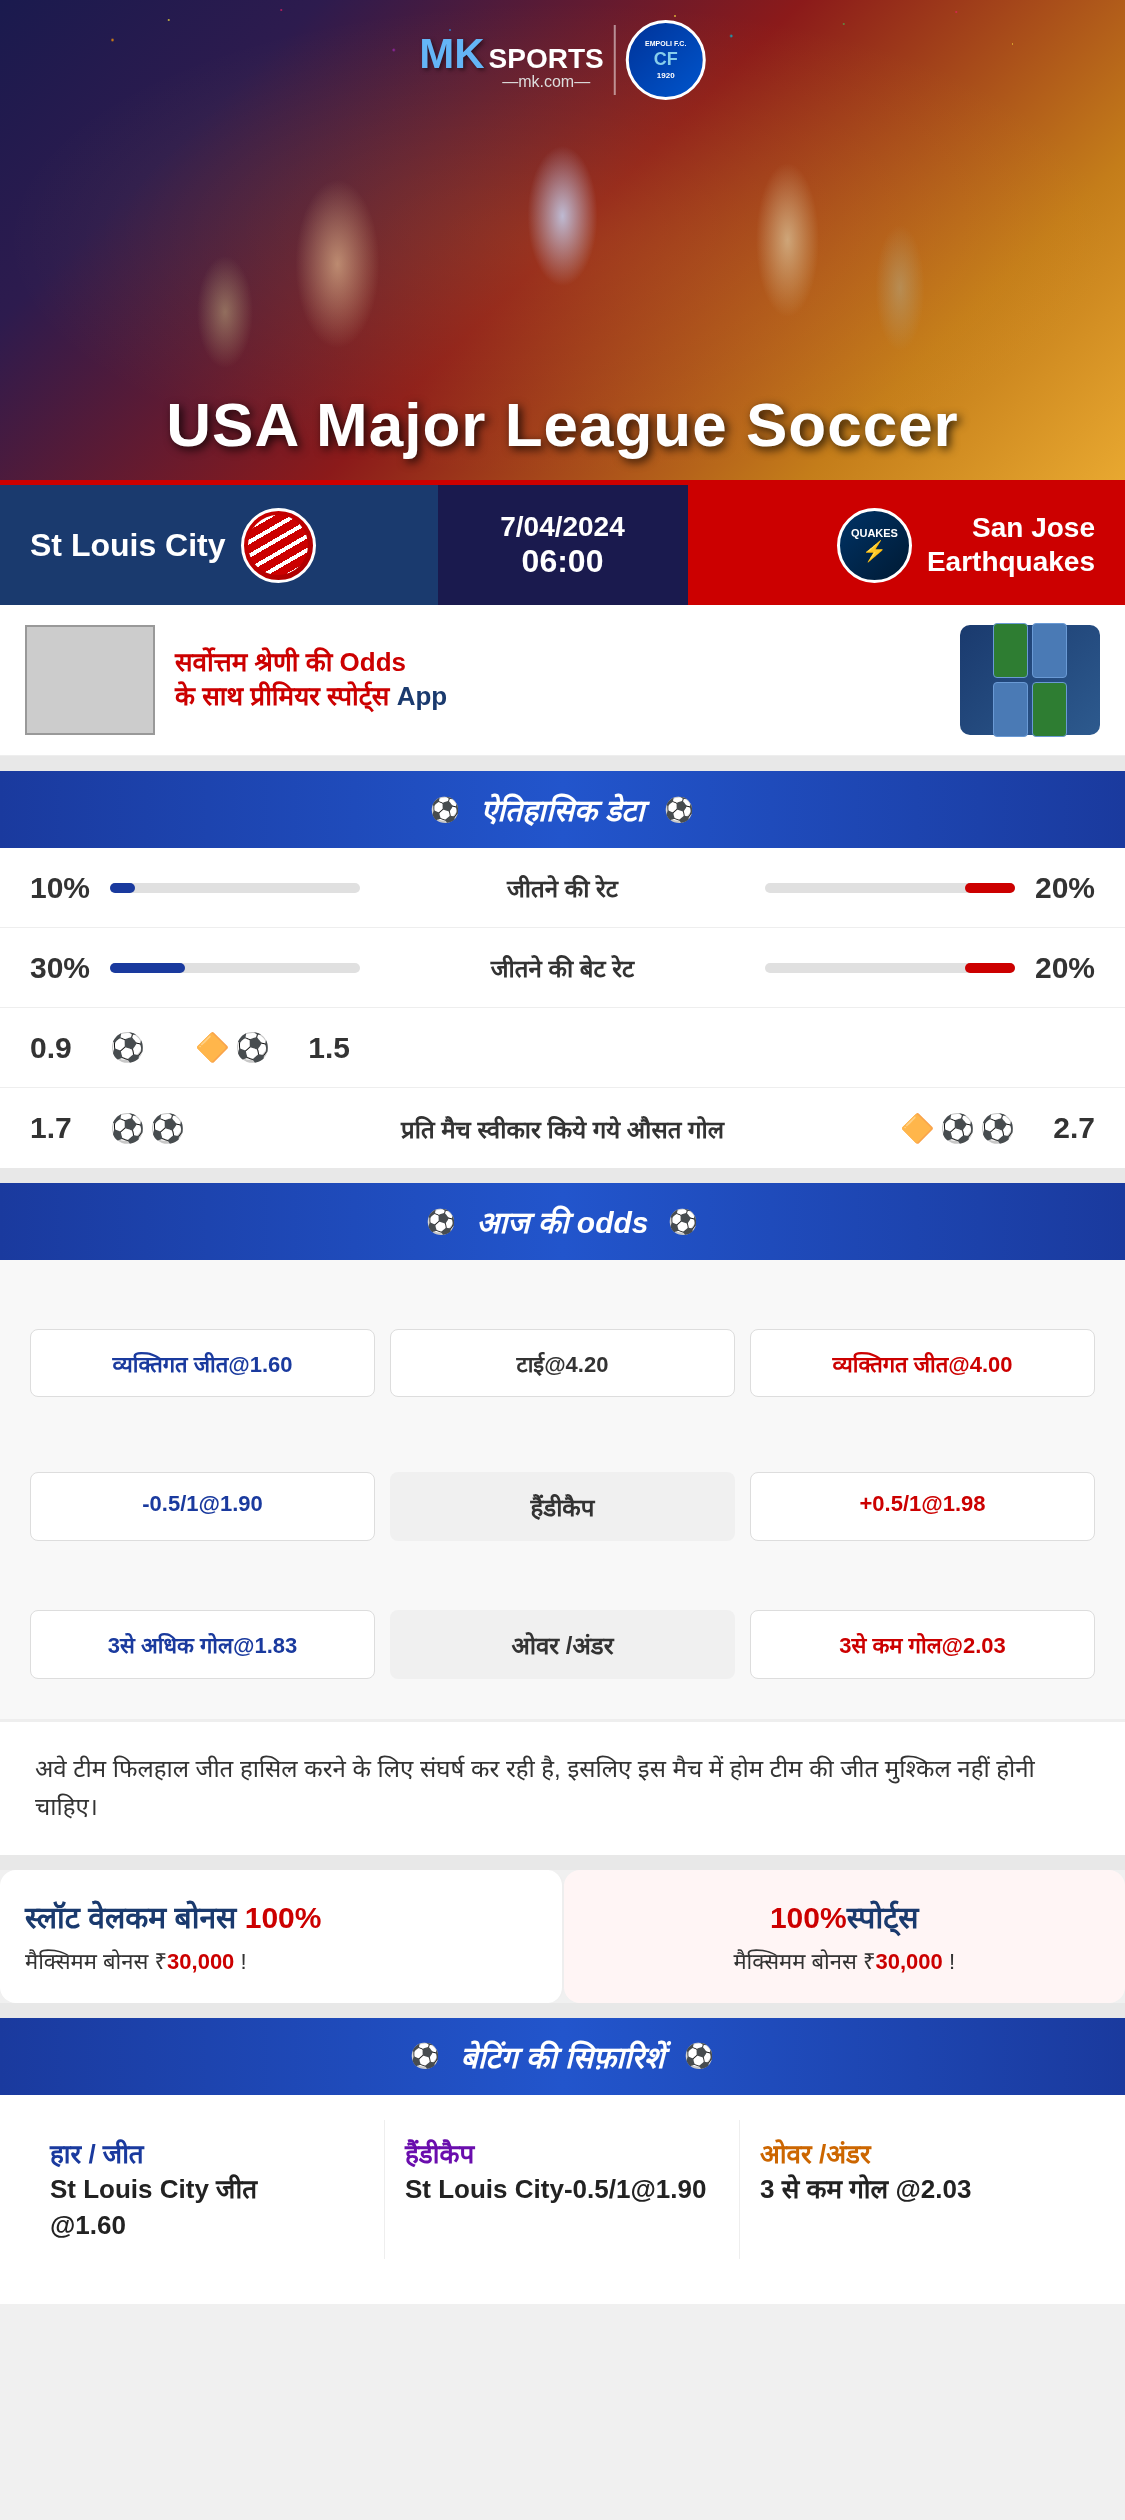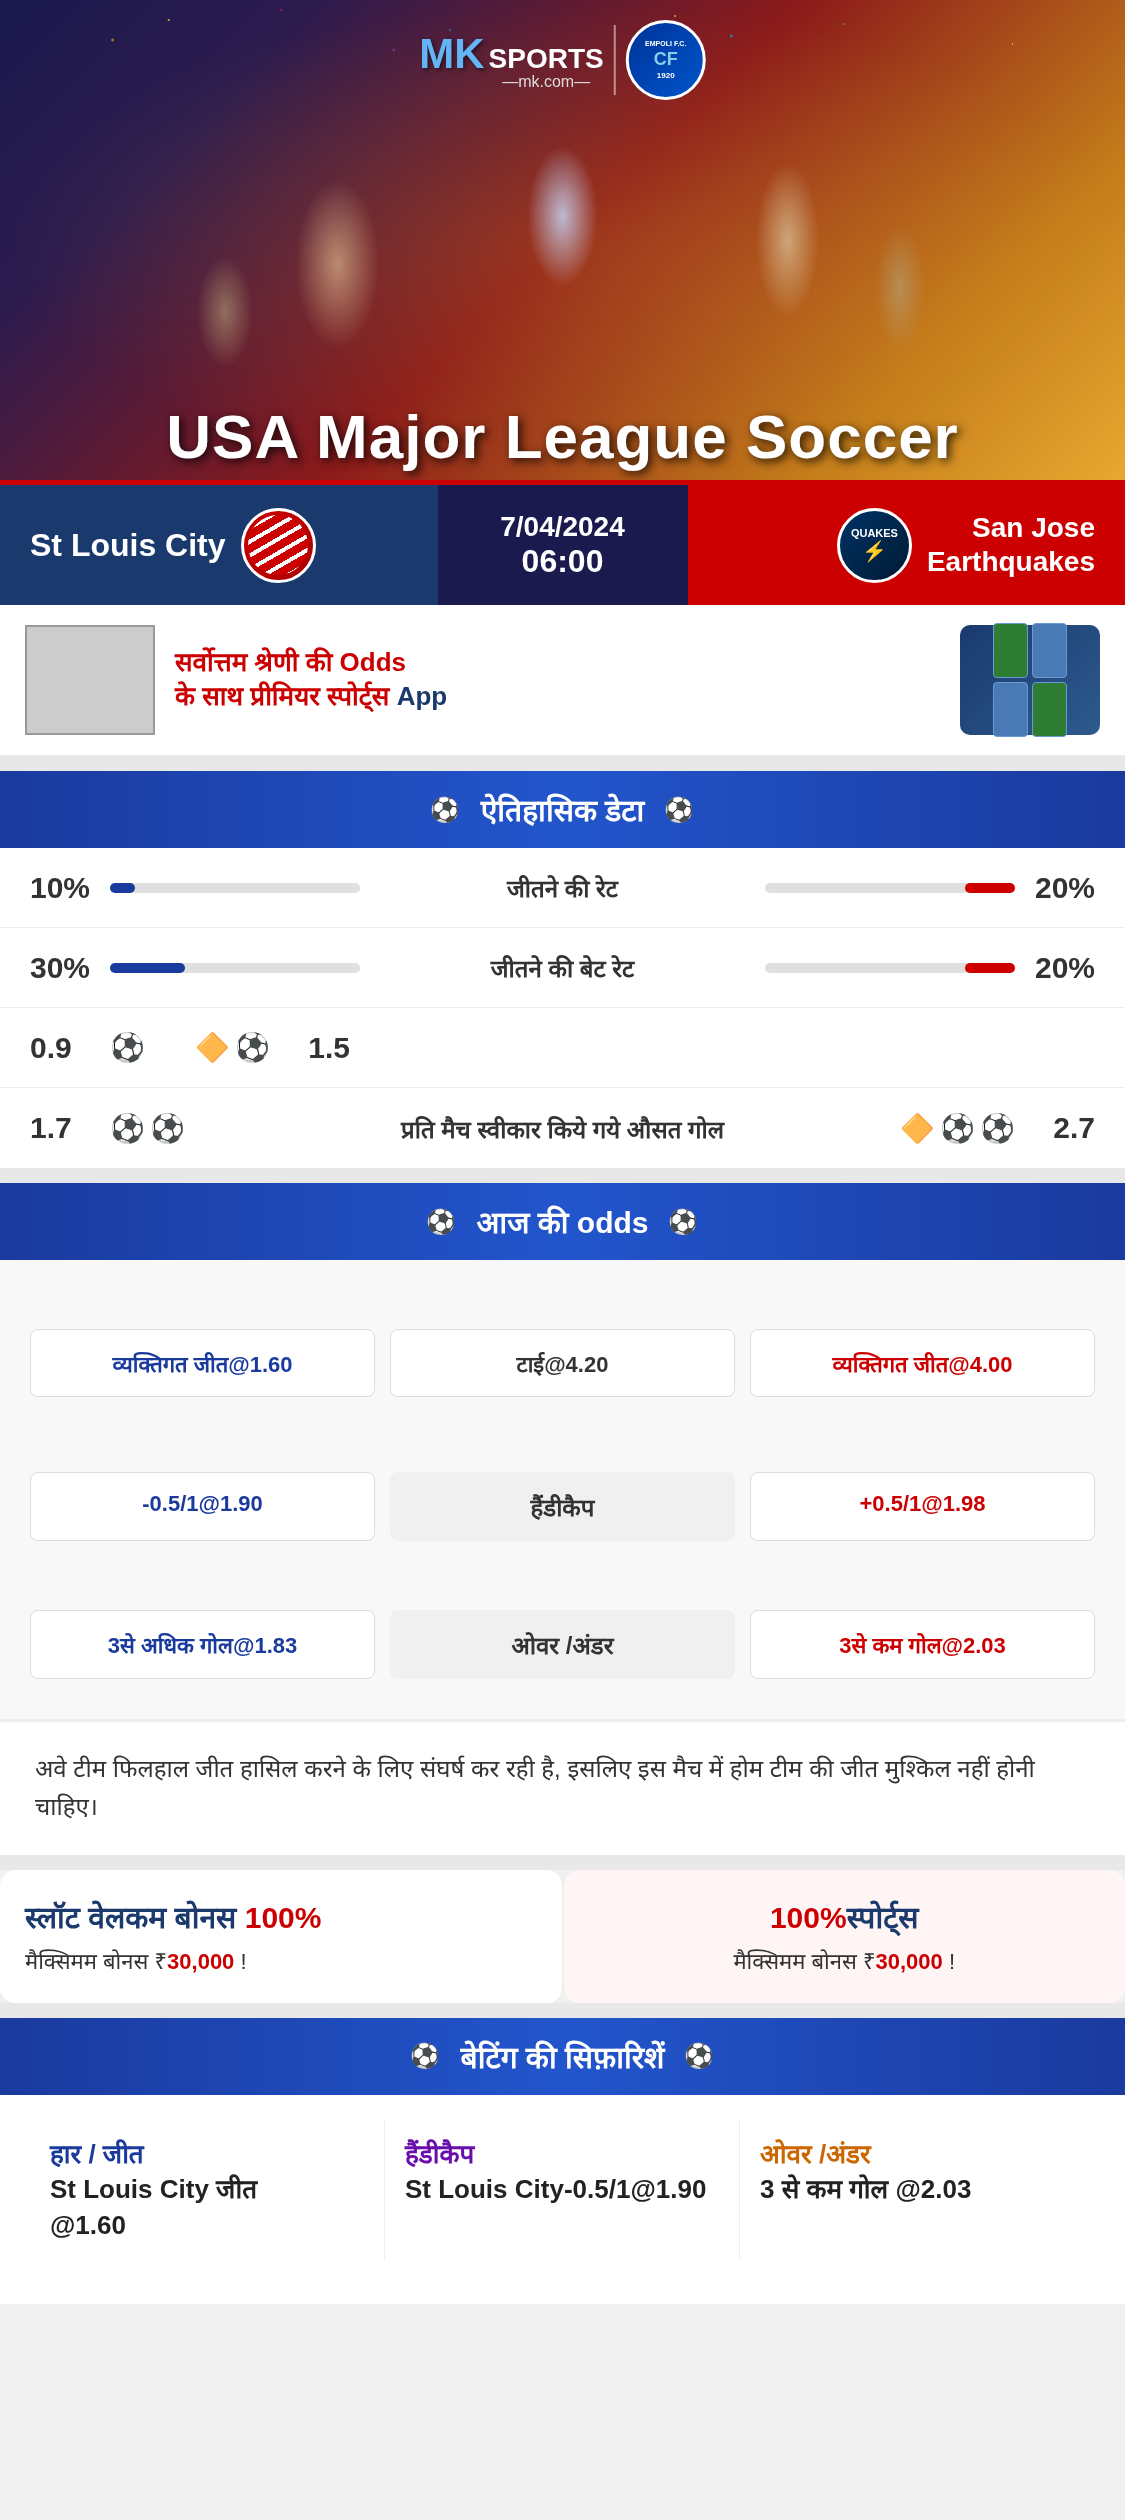--- a/index.html
+++ b/index.html
@@ -12,21 +12,21 @@
 
     
     .hero-banner {
       width: 1125px;
       height: 480px;
       background: linear-gradient(135deg, #1a1a4e 0%, #2d1b4e 20%, #8b1a1a 50%, #c47d1a 80%, #e8a830 100%);
       position: relative;
       overflow: hidden;
       display: flex;
       align-items: flex-end;
-      padding-bottom: 8px;
+      padding-bottom: 20px;
     }
     .hero-overlay {
       position: absolute;
       inset: 0;
       background: radial-gradient(ellipse at center, rgba(255,200,50,0.15) 0%, transparent 70%);
     }
     .hero-players {
       position: absolute;
       inset: 0;
       display: flex;
@@ -271,20 +271,21 @@
       padding: 18px 30px;
       display: flex;
       align-items: center;
       justify-content: center;
       gap: 20px;
     }
     .section-title {
       font-size: 30px;
       font-weight: 900;
       color: white;
+      font-style: italic;
     }
     .soccer-ball-icon {
       font-size: 24px;
     }
 
     
     .stats-container {
       background: white;
     }
     .stat-row {

